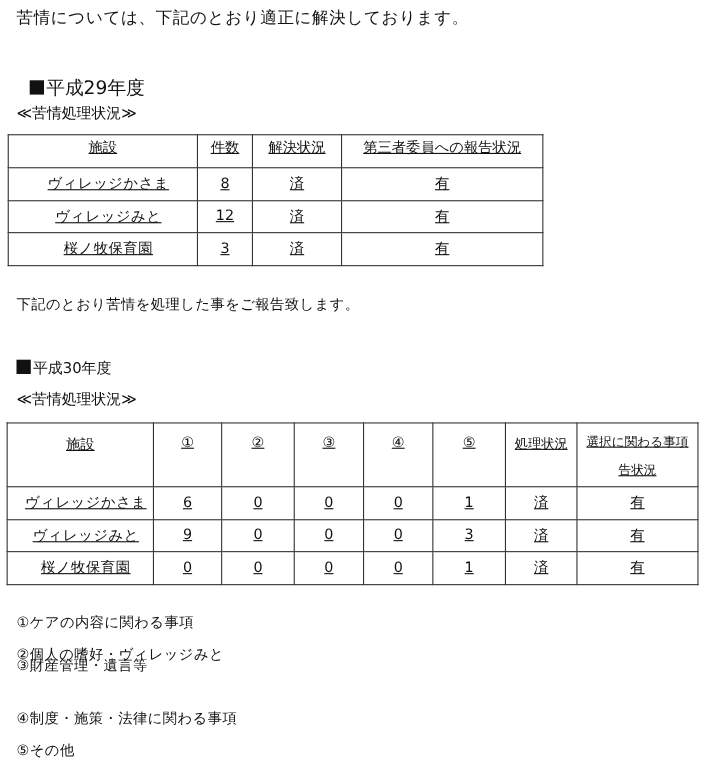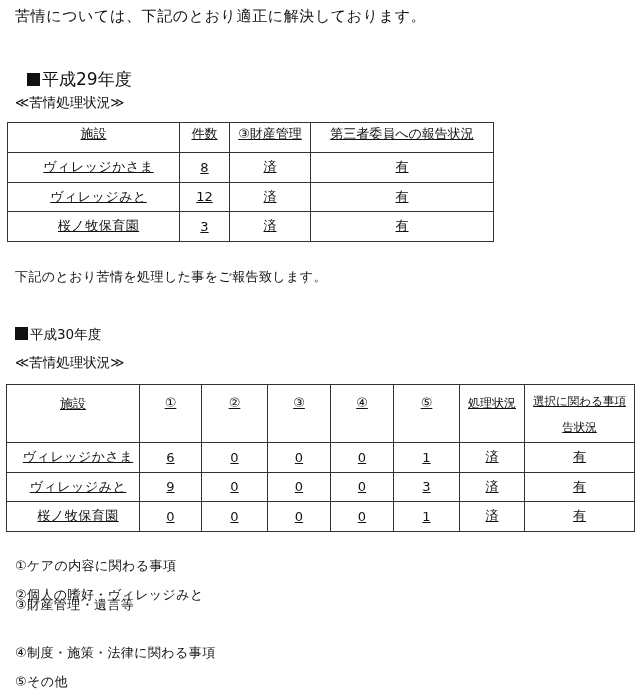--- a/index.html
+++ b/index.html
@@ -48,21 +48,21 @@
   <colgroup>
       <col style="width:172px">
       <col style="width:50px">
       <col style="width:81px">
       <col style="width:183px">
     </colgroup>
   <tbody>
       <tr class="h">
     <th class="c">施設</th>
     <th class="c">件数</th>
-    <th class="c">③財産管理</th>
+    <th class="c">解決状況</th>
     <th class="c">第三者委員への報告状況</th>
   </tr>
   <tr class="r">
     <td class="l">ヴィレッジかさま</td>
     <td class="c">8</td>
     <td class="c">済</td>
     <td class="c">有</td>
   </tr>
   <tr class="r">
     <td class="l">ヴィレッジみと</td>

